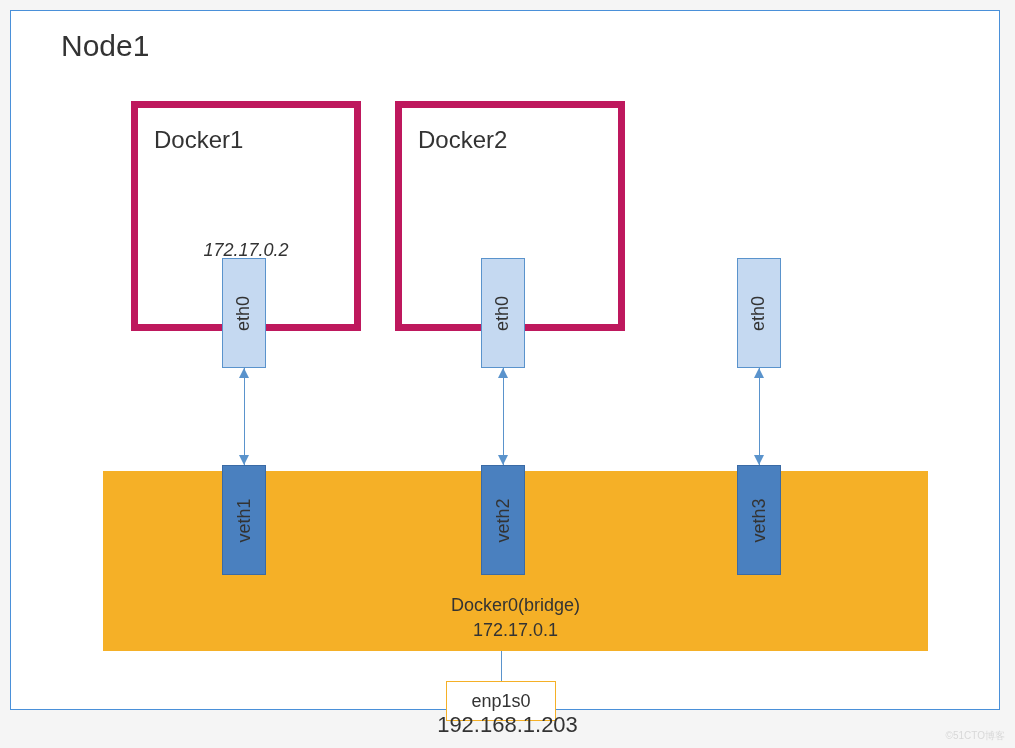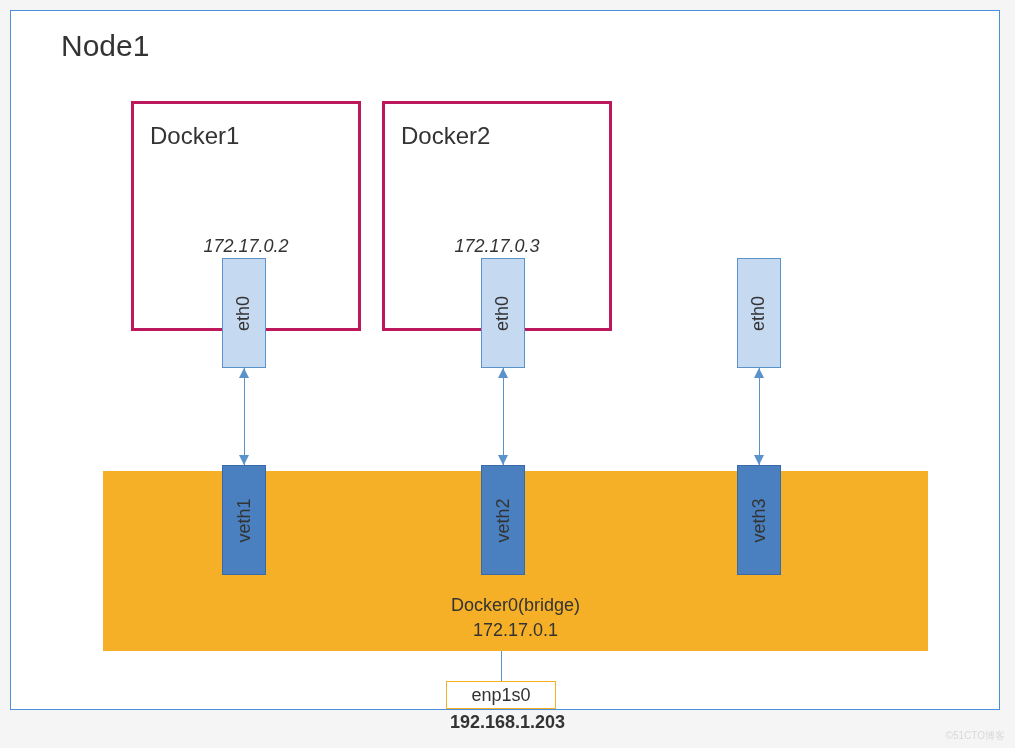--- a/index.html
+++ b/index.html
@@ -26,21 +26,21 @@
     left: 50px;
     top: 18px;
     font-size: 30px;
     color: #333;
   }
   .docker-box {
     position: absolute;
     top: 90px;
     width: 230px;
     height: 230px;
-    border: 3px solid #be185d;
+    border: 7px solid #be185d;
     background: #fff;
   }
   .docker-box .title {
     position: absolute;
     left: 16px;
     top: 18px;
     font-size: 24px;
     color: #333;
   }
   .docker-box .ip {
@@ -116,40 +116,39 @@
   .arrow-down {
     position: absolute;
     width: 0; height: 0;
     border-left: 5px solid transparent;
     border-right: 5px solid transparent;
     border-top: 10px solid #5a93cc;
   }
   .enp-box {
     position: absolute;
     width: 110px;
-    height: 28px;
+    height: 40px;
     left: 435px;
     top: 670px;
     background: #fff;
     border: 1px solid #f5b027;
     display: flex;
     align-items: center;
     justify-content: center;
     font-size: 18px;
     color: #333;
     text-align: center;
   }
   .enp-ip {
     position: absolute;
     top: 712px;
     width: 1015px;
     text-align: center;
-    font-size: 18px;
-    color: #333;
-    font-weight: bold;
+    font-size: 22px;
+    color: #333;
   }
   .watermark {
     position: absolute;
     right: 10px;
     bottom: 5px;
     font-size: 10px;
     color: #bbb;
     opacity: 0.5;
     margin-left: 20px;
   }
@@ -162,23 +161,22 @@
   <div class="node-title">Node1</div>
 
   <div class="docker-box" style="left:120px">
     <div class="title">Docker1</div>
     <div class="ip">172.17.0.2</div>
   </div>
   <div class="iface-box" style="left:211px; top:247px">
     <span class="lbl">eth0</span>
   </div>
 
-  <div class="docker-box" style="left:371px">
+  <div class="docker-box" style="left:384px">
     <div class="title">Docker2</div>
-    <div class="ip">172.17.0.3</div>
   </div>
   <div class="iface-box" style="left:470px; top:247px">
     <span class="lbl">eth0</span>
   </div>
 
   <div class="iface-box" style="left:726px; top:247px">
     <span class="lbl">eth0</span>
   </div>
 
   <div class="bridge">

